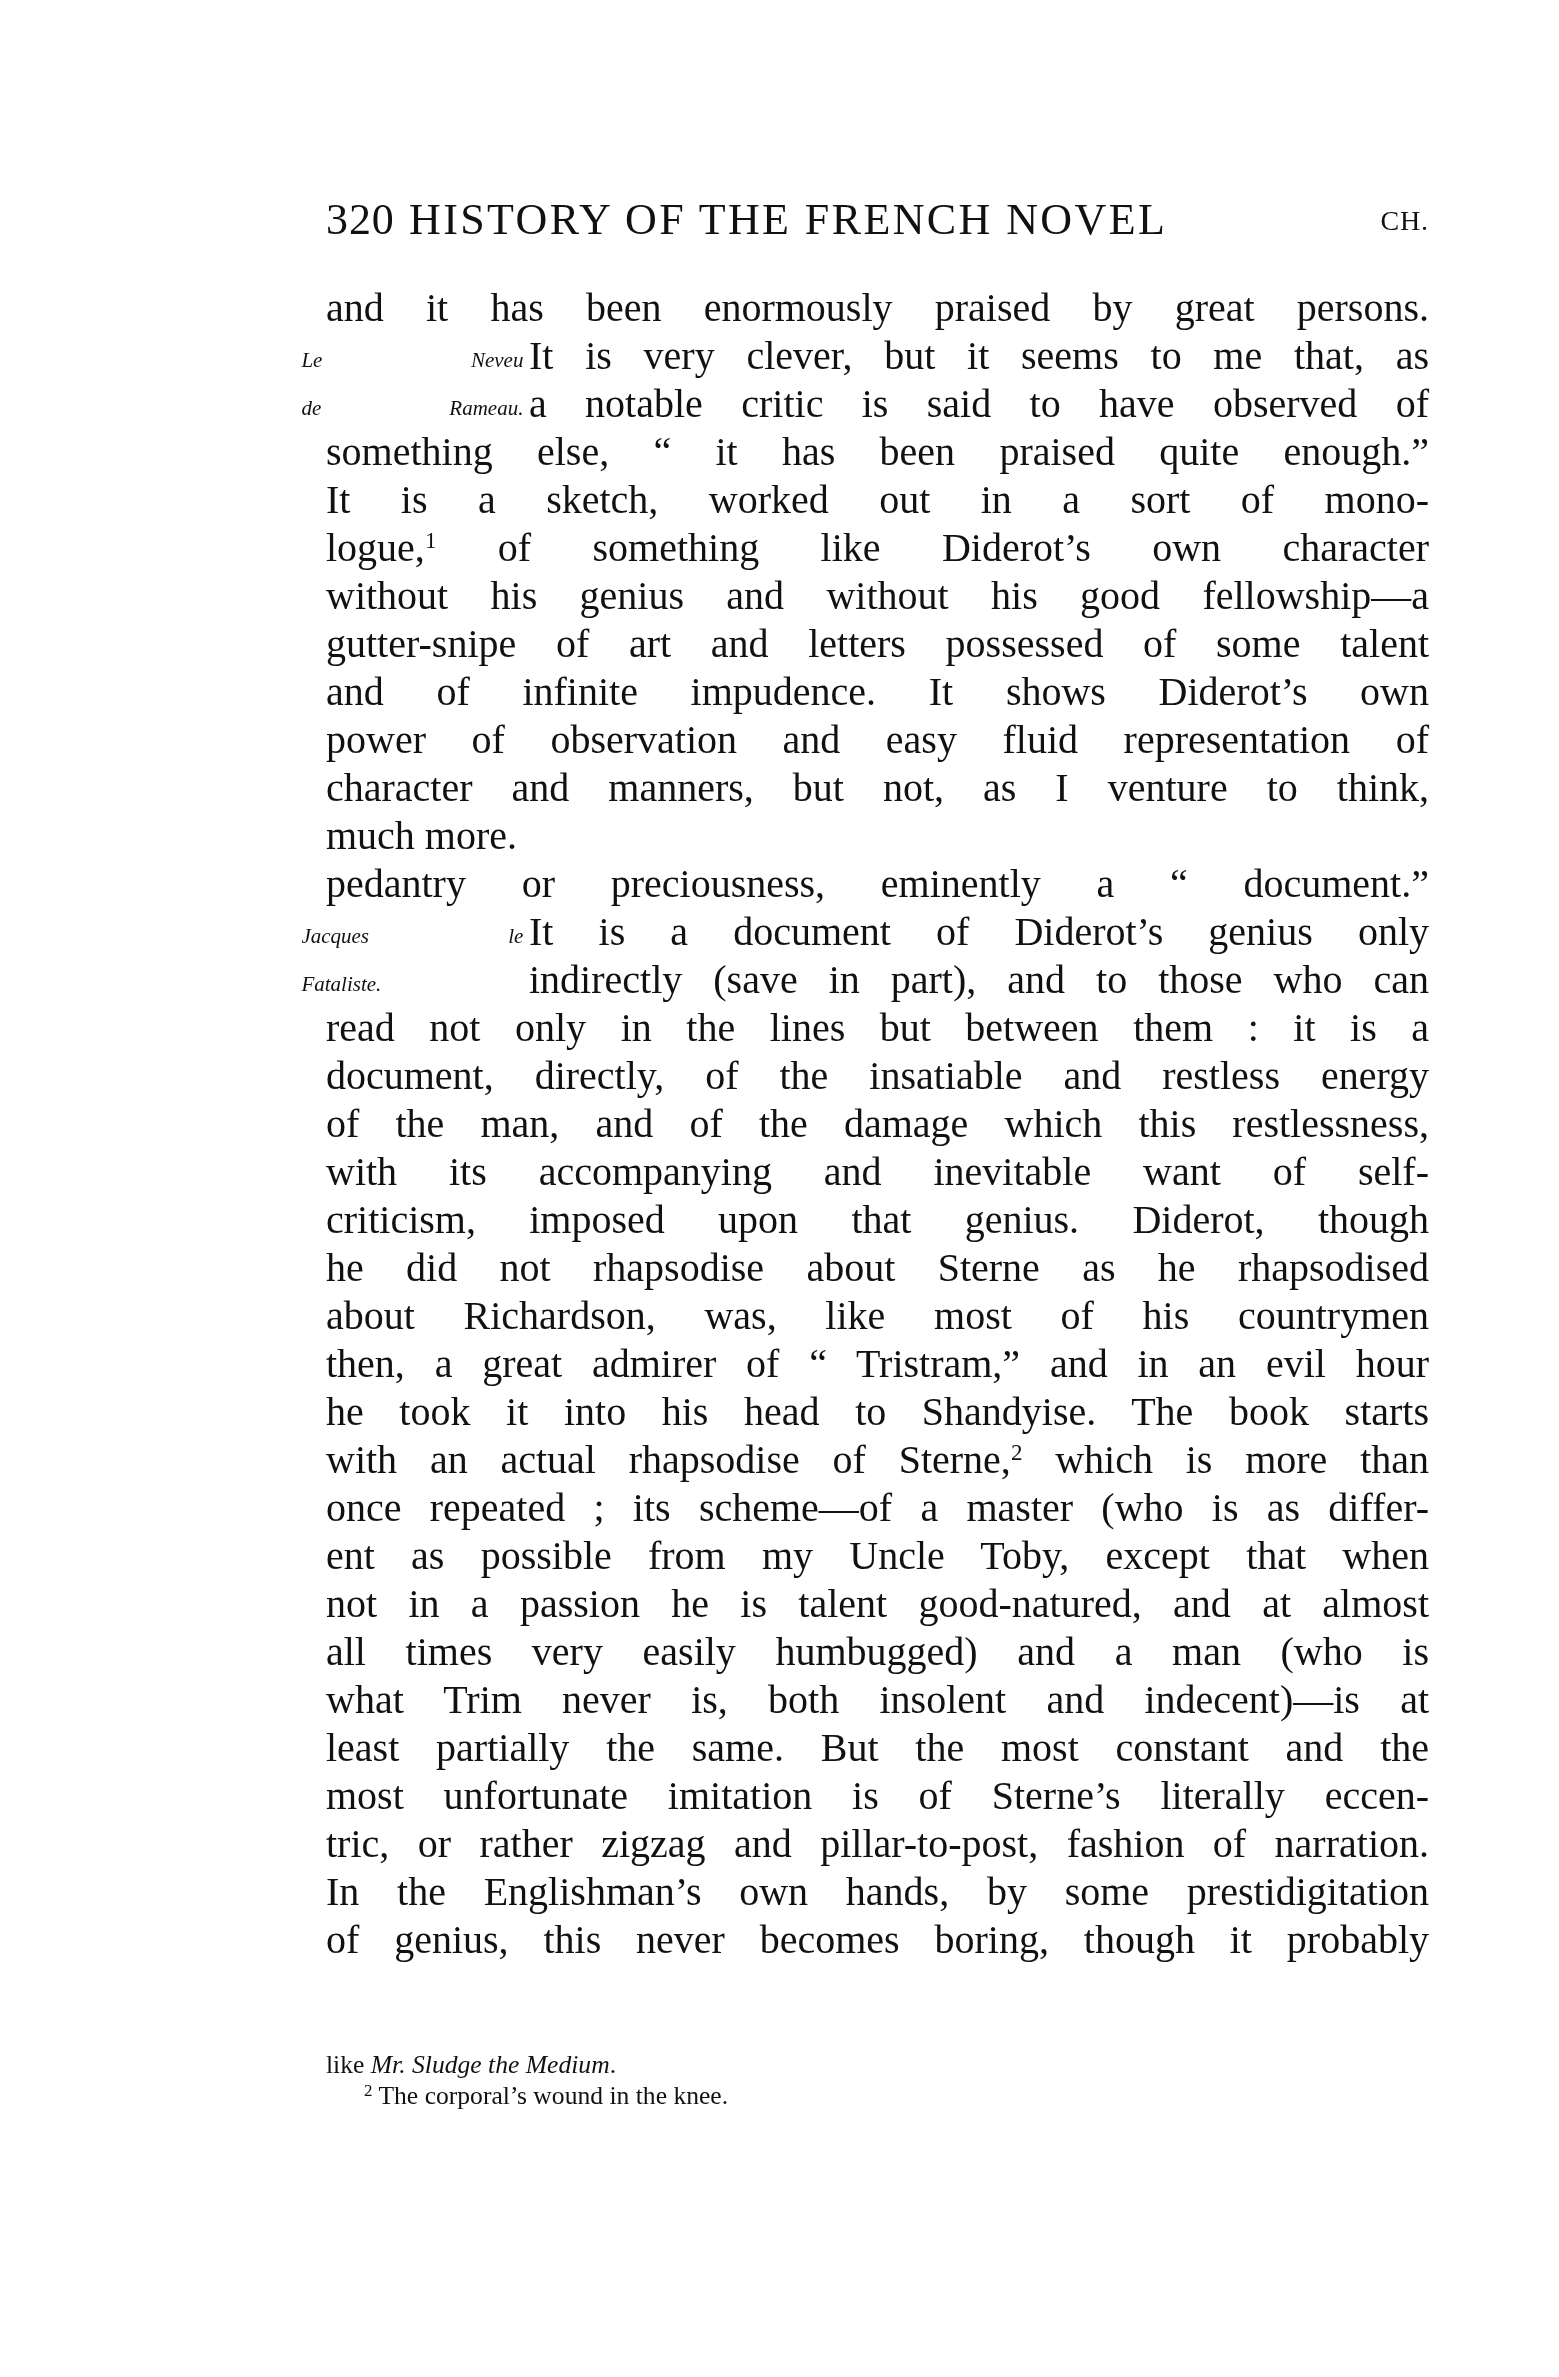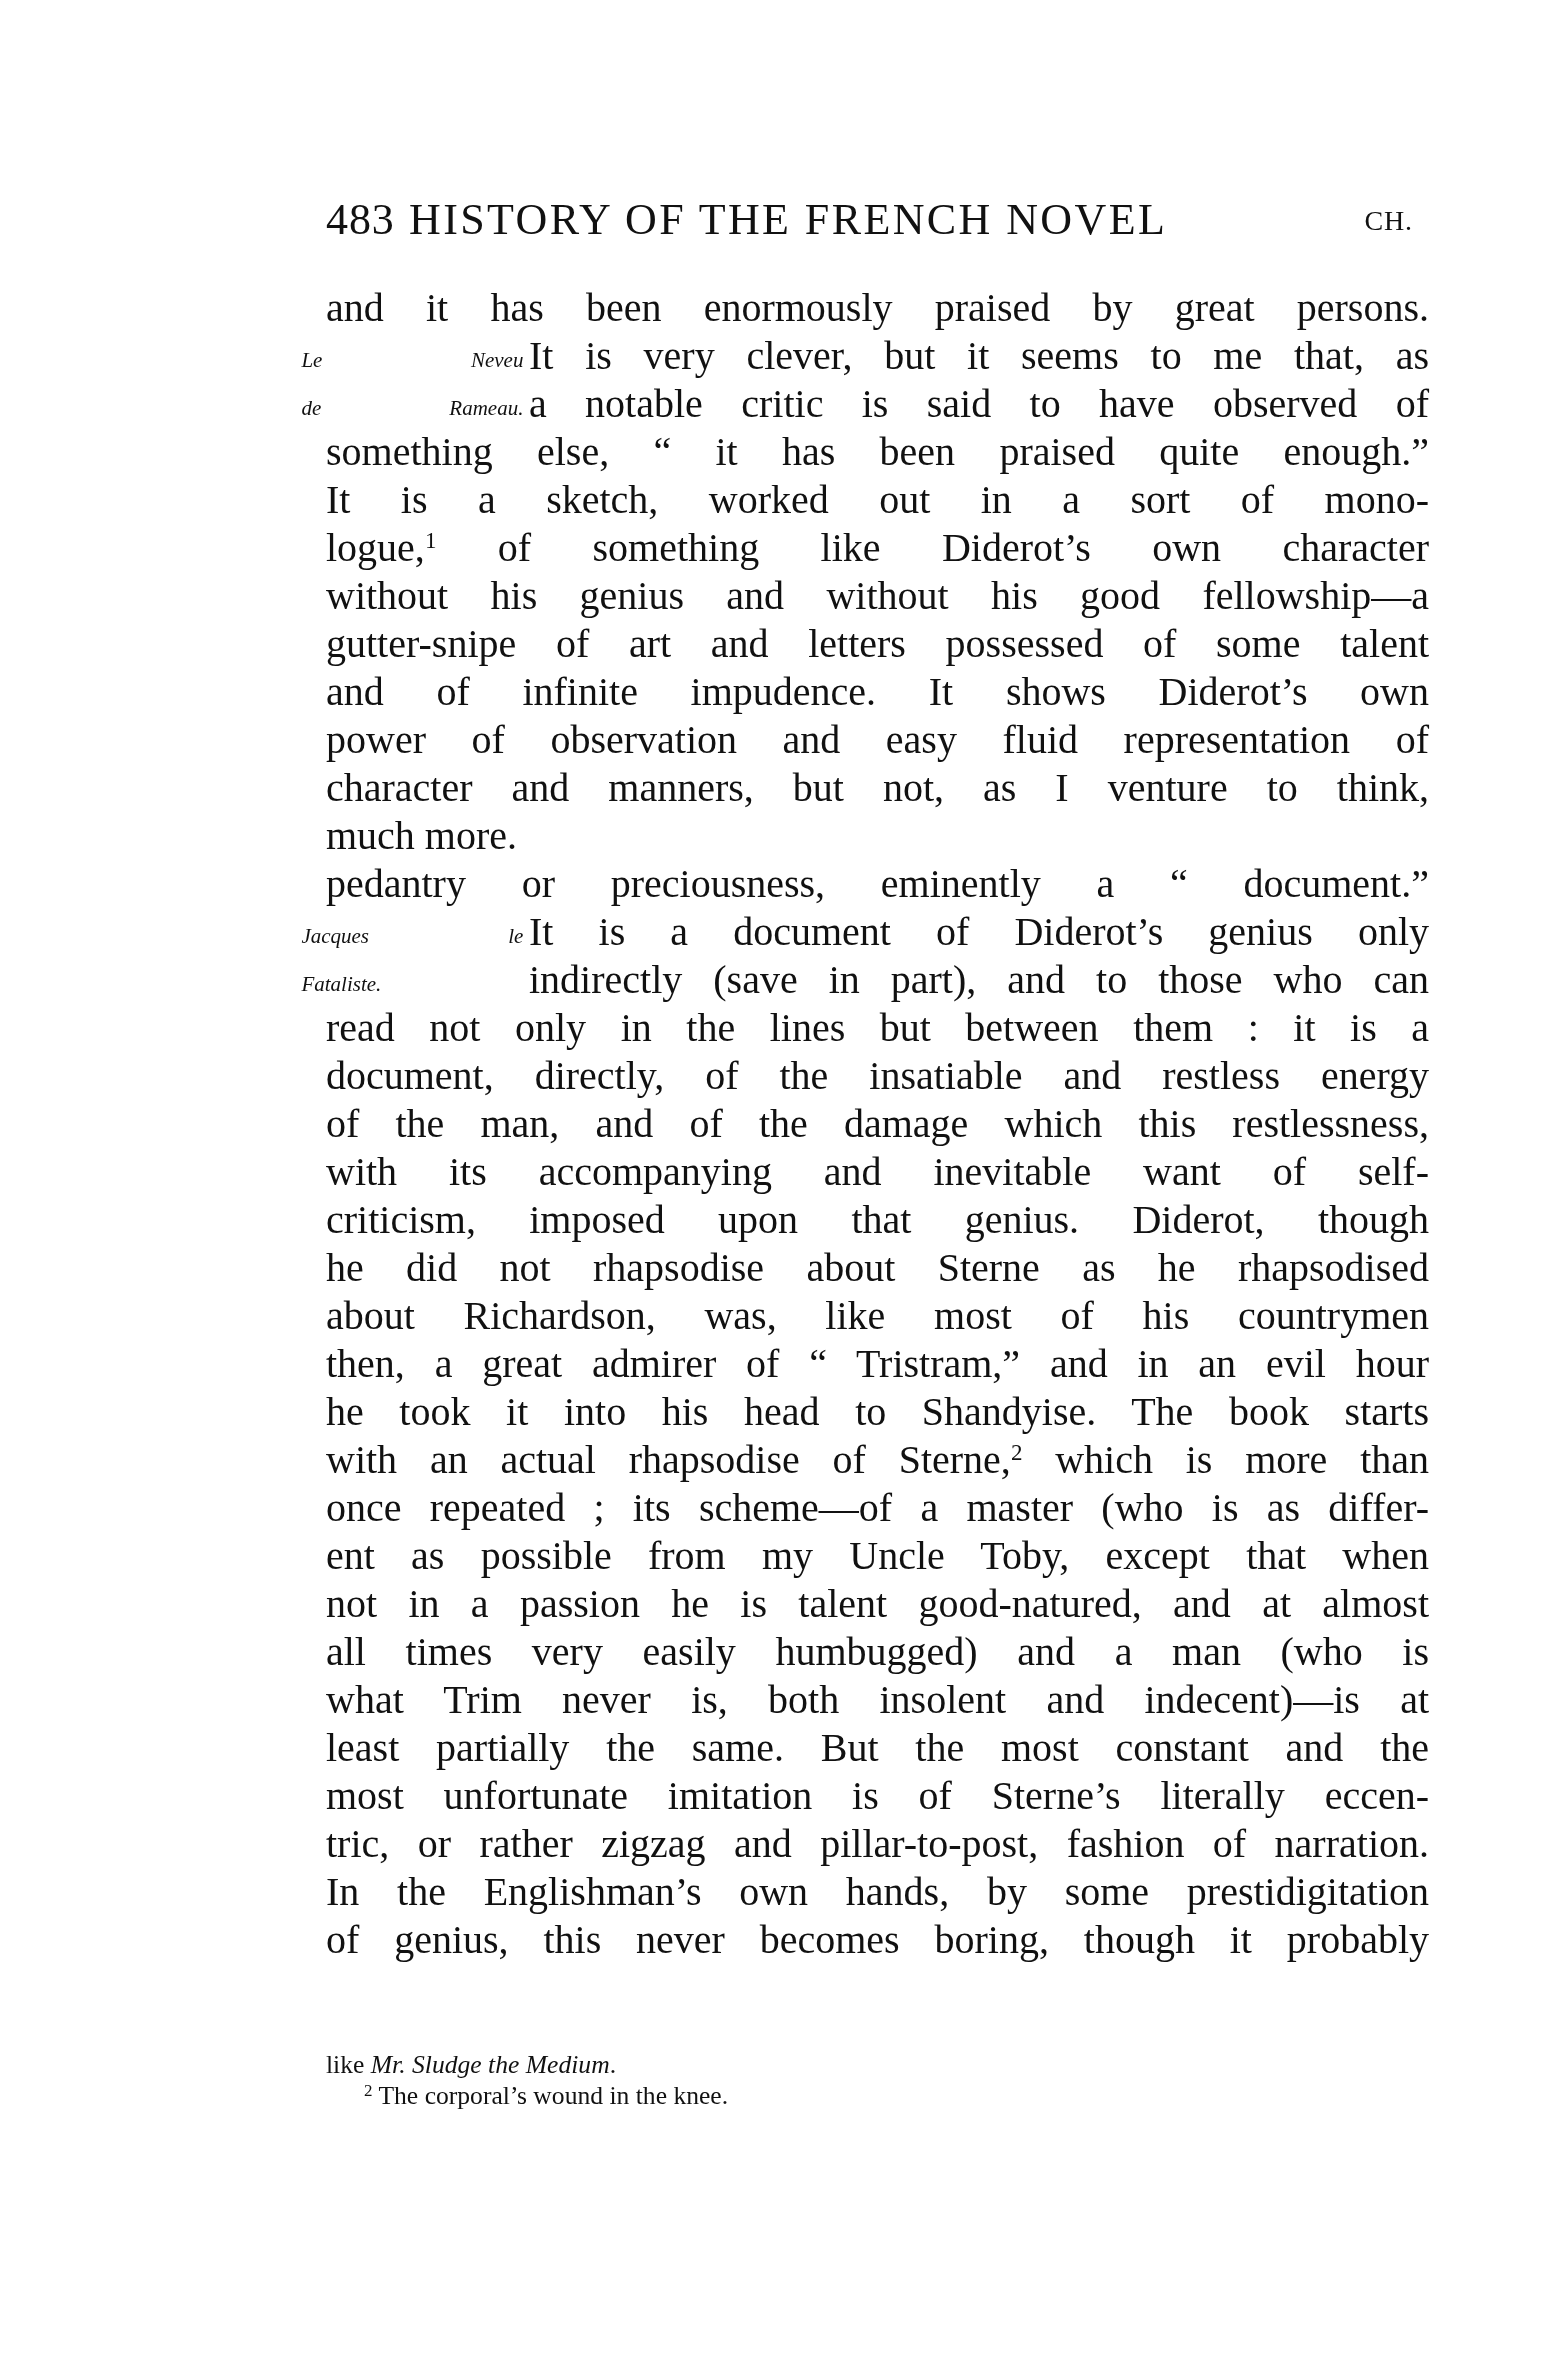--- a/index.html
+++ b/index.html
@@ -2,21 +2,21 @@
 <html style="font-size:15px"><head>
 <meta charset="utf-8">
 <style>
   html, body { margin: 0; padding: 0; background: #ffffff; }
   body { width: 1560px; height: 2377px; position: relative; overflow: hidden;
          font-family: "Liberation Serif", "DejaVu Serif", serif; color: #111; }
   .page { position: absolute; left: 0; top: 0; width: 1560px; height: 2377px; }
   .header { position: absolute; left: 326px; top: 194px; width: 1103px; height: 57px; }
   .pgnum { position: absolute; left: 0; top: 0; font-size: 44px; letter-spacing: 0.9px; }
   .title { position: absolute; left: 83px; top: 0; font-size: 44px; letter-spacing: 2.4px; }
-  .ch { position: absolute; right: 16px; top: 11.4px; font-size: 28px; letter-spacing: 0.9px; }
+  .ch { position: absolute; right: 0; top: 11.4px; font-size: 28px; letter-spacing: 0.9px; }
   .body { position: absolute; left: 326px; top: 284px; width: 1103px; }
   .line { height: 48px; line-height: 48px; font-size: 40px; text-align: justify;
           text-align-last: justify; white-space: nowrap; overflow: visible; position: relative; }
   .line span.j { display: block; text-align: justify; text-align-last: justify; white-space: normal; }
   .line.last span.j { text-align-last: left; }
   .indent span.j { padding-left: 52px; }
   .mline { padding-left: 0; }
   .mline span.j { margin-left: 203px; }
   .marg { position: absolute; left: -24.6px; top: 4px; width: 222px; text-align: right;
           font-style: italic; font-size: 21px; line-height: 48px; }
@@ -28,21 +28,21 @@
   .note .fn-rest { display: block; padding-left: 0; }
   .note.n2 { padding-left: 38px; }
   .note sup { font-size: 17px; top: -8.5px; }
 </style>
 </head>
 <body>
 
 <div class="page">
 
   <div class="header">
-    <span class="pgnum">483</span>
+    <span class="pgnum">320</span>
     <span class="title">HISTORY OF THE FRENCH NOVEL</span>
     <span class="ch">CH.</span>
   </div>
 
   <div class="body">
     <div class="line">
         <span class="j">and it has been enormously praised by great persons.</span>
       </div>
 
     <div class="line mline">

